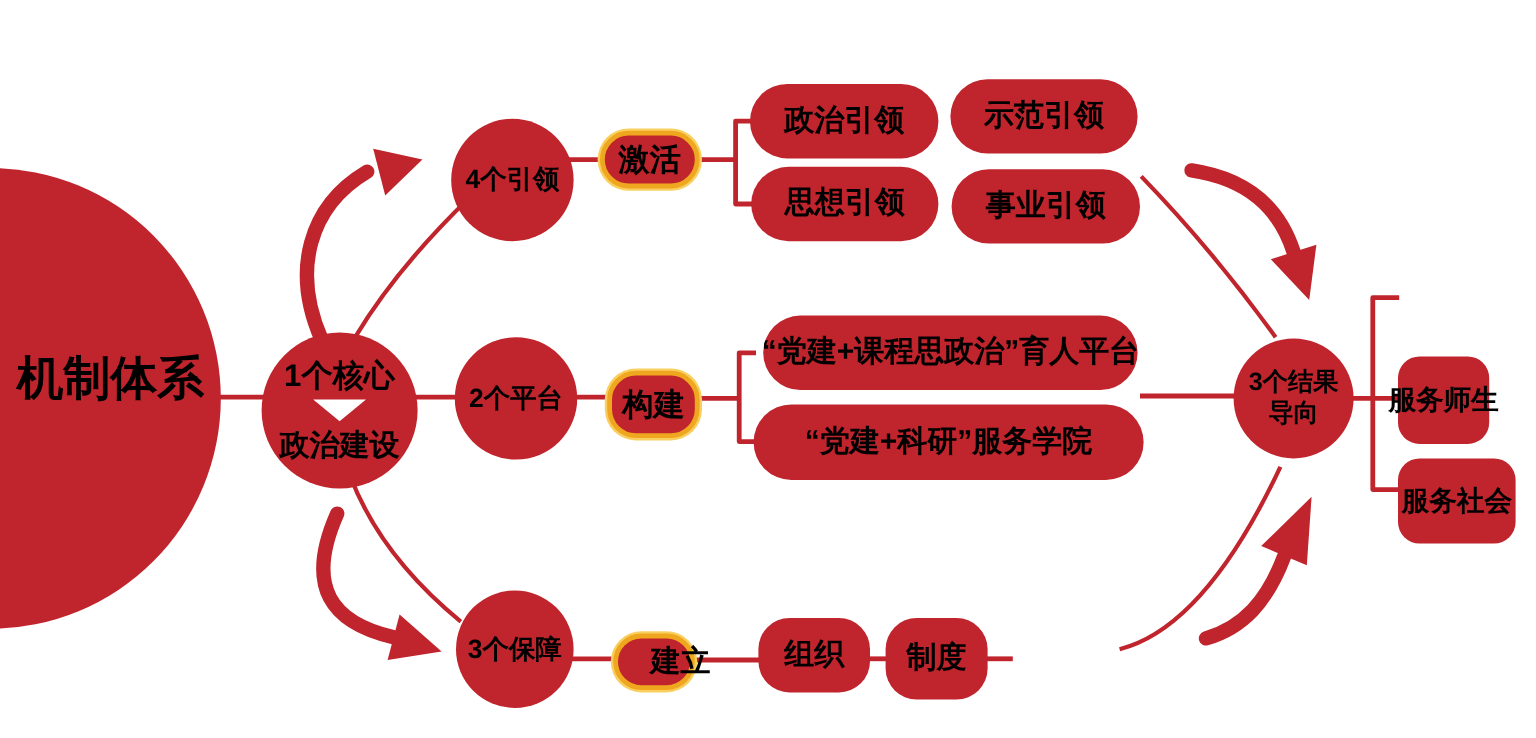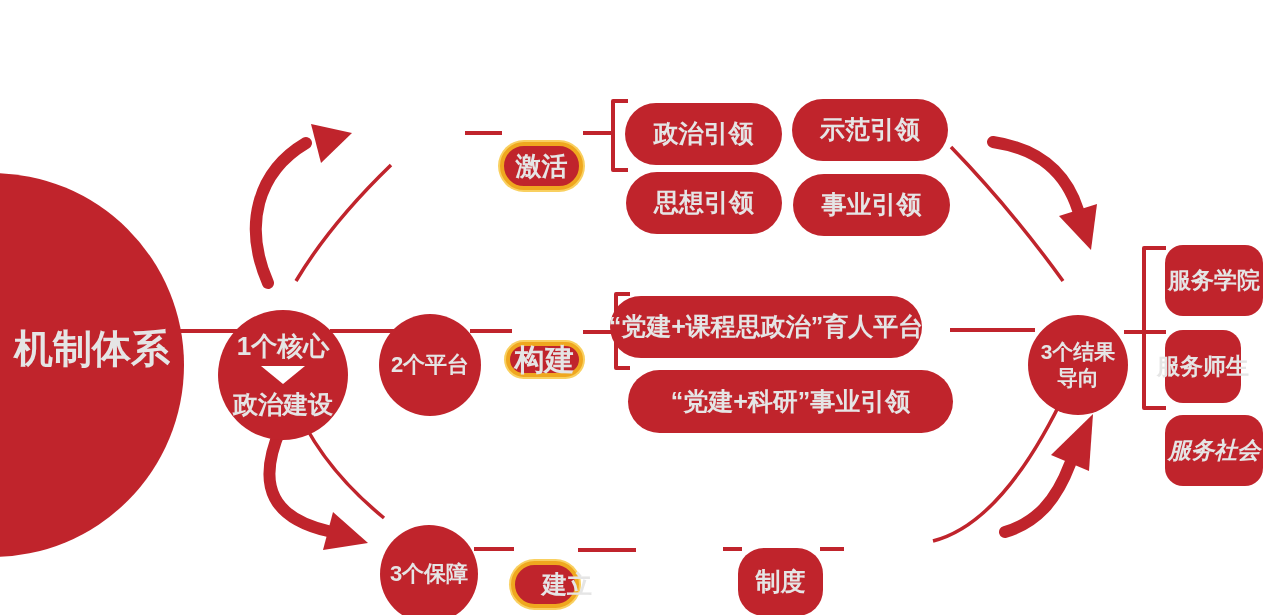--- a/index.html
+++ b/index.html
@@ -7,30 +7,29 @@
   #stage{
     position:relative;
     width:1280px;height:615px;
     background:#ffffff;
     overflow:hidden;
   }
   #connectors{position:absolute;left:0;top:0;width:1280px;height:615px;}
   .node{
     position:absolute;
     background:#c0242c;
-    color:#e5e5e5;
+    color:#000000;
     font-weight:bold;
     display:flex;
     align-items:center;
     justify-content:center;
     text-align:left;
     box-sizing:border-box;
     line-height:1.25;
     white-space:nowrap;
-    margin-top:33px;
   }
   .circle{border-radius:50%;}
   .pill{border-radius:32px;}
   .rpill{border-radius:18px;}
   .sq{border-radius:26px;}
   .badge{
     border-radius:24px;
     border:4px solid #efa71f;
     box-shadow:0 0 0 2px #f9d060;
   }
@@ -91,66 +90,69 @@
   <div class="node circle col" style="left:-200px;top:140px;width:384px;height:384px;padding-left:200px;padding-bottom:40px;">
     <div class="root-text2">机制体系</div>
   </div>
 
   <div class="node circle col" style="left:218px;top:277px;width:130px;height:130px;font-size:26px;">
     <div>1个核心</div>
     <div class="tri-down"></div>
     <div style="font-size:25px;">政治建设</div>
   </div>
 
+  <div class="node circle" style="left:376px;top:99px;width:102px;height:102px;font-size:22px;">
+    <span>4个引领</span>
+  </div>
   <div class="node badge" style="left:500px;top:109px;width:83px;height:48px;font-size:26px;">
     <span>激活</span>
   </div>
   <div class="node pill" style="left:625px;top:70px;width:157px;height:62px;font-size:25px;">
     <span>政治引领</span>
   </div>
   <div class="node pill" style="left:626px;top:139px;width:156px;height:62px;font-size:25px;">
     <span>思想引领</span>
   </div>
   <div class="node pill" style="left:792px;top:66px;width:156px;height:62px;font-size:25px;">
     <span>示范引领</span>
   </div>
   <div class="node pill" style="left:793px;top:141px;width:157px;height:62px;font-size:25px;">
     <span>事业引领</span>
   </div>
 
   <div class="node circle" style="left:379px;top:281px;width:102px;height:102px;font-size:22px;">
     <span>2个平台</span>
   </div>
-  <div class="node badge" style="left:506px;top:309px;width:77px;height:35px;font-size:30px;">
+  <div class="node badge" style="left:506px;top:309px;width:77px;height:56px;font-size:26px;">
     <span>构建</span>
   </div>
-  <div class="node pill" style="left:610px;top:263px;width:312px;height:62px;font-size:25px;">
+  <div class="node pill" style="left:636px;top:263px;width:312px;height:62px;font-size:25px;">
     <span>“党建+课程思政治”育人平台</span>
   </div>
   <div class="node pill" style="left:628px;top:337px;width:325px;height:63px;font-size:25px;">
-    <span>“党建+科研”事业引领</span>
+    <span>“党建+科研”服务学院</span>
   </div>
 
   <div class="node circle" style="left:380px;top:492px;width:98px;height:98px;font-size:22px;">
     <span>3个保障</span>
   </div>
   <div class="node badge" style="left:511px;top:528px;width:68px;height:47px;font-size:25px;padding-left:44px;">
     <span>建立</span>
+  </div>
+  <div class="node sq" style="left:632px;top:515px;width:93px;height:62px;font-size:25px;">
+    <span>组织</span>
   </div>
   <div class="node sq" style="left:738px;top:515px;width:85px;height:68px;font-size:25px;">
     <span>制度</span>
   </div>
 
   <div class="node circle col" style="left:1028px;top:282px;width:100px;height:100px;font-size:21px;">
     <div>3个结果</div>
     <div>导向</div>
   </div>
-  <div class="node rpill" style="left:1165px;top:212px;width:98px;height:71px;font-size:23px;">
-    <span>服务学院</span>
-  </div>
   <div class="node rpill" style="left:1165px;top:297px;width:76px;height:73px;font-size:23px;">
     <span>服务师生</span>
   </div>
-  <div class="node rpill" style="left:1165px;top:382px;width:98px;height:71px;font-size:23px;font-style:italic;">
+  <div class="node rpill" style="left:1165px;top:382px;width:98px;height:71px;font-size:23px;">
     <span>服务社会</span>
   </div>
 
 </div>
 
 </body></html>

